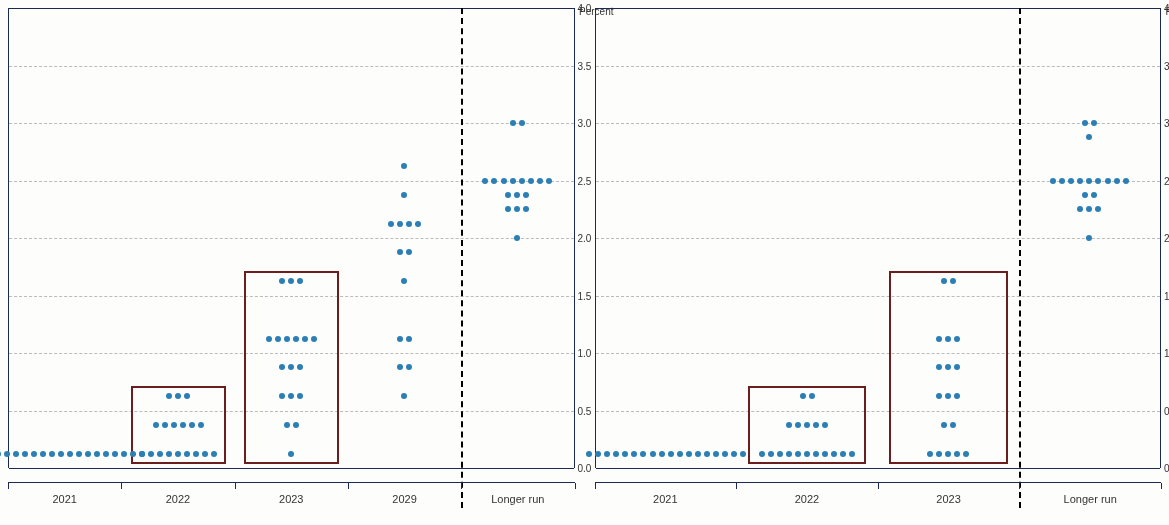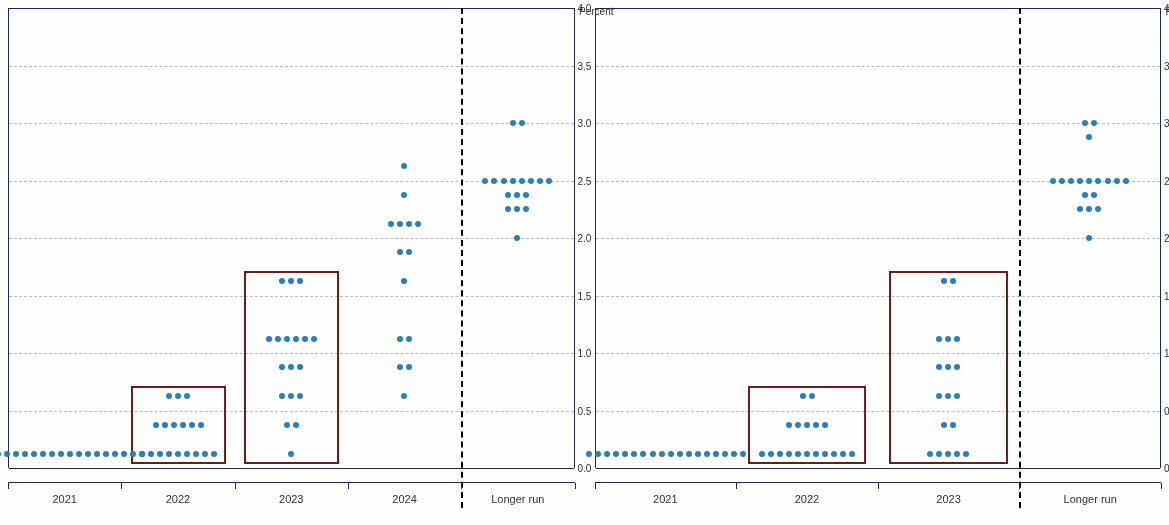--- a/index.html
+++ b/index.html
@@ -202,21 +202,21 @@
         <div class="dot" style="left: 92.4%; top: 172.5px;"></div>
         <div class="dot" style="left: 94%; top: 172.5px;"></div>
         <div class="dot" style="left: 95.6%; top: 172.5px;"></div>
         <div class="dot" style="left: 89.2%; top: 115px;"></div>
         <div class="dot" style="left: 90.8%; top: 115px;"></div>
       </div>
     <div class="xaxis" id="xaxis-0">
         <div class="xtick-lbl" style="left: 10%;">2021</div>
         <div class="xtick-lbl" style="left: 30%;">2022</div>
         <div class="xtick-lbl" style="left: 50%;">2023</div>
-        <div class="xtick-lbl" style="left: 70%;">2024</div>
+        <div class="xtick-lbl" style="left: 70%;">2029</div>
         <div class="xtick-lbl" style="left: 90%;">Longer run</div>
         <div class="xtick-line" style="left: 0%;"></div>
         <div class="xtick-line" style="left: 20%;"></div>
         <div class="xtick-line" style="left: 40%;"></div>
         <div class="xtick-line" style="left: 60%;"></div>
         <div class="xtick-line" style="left: 80%;"></div>
         <div class="xtick-line" style="left: 100%;"></div>
       </div>
 
   </div>

